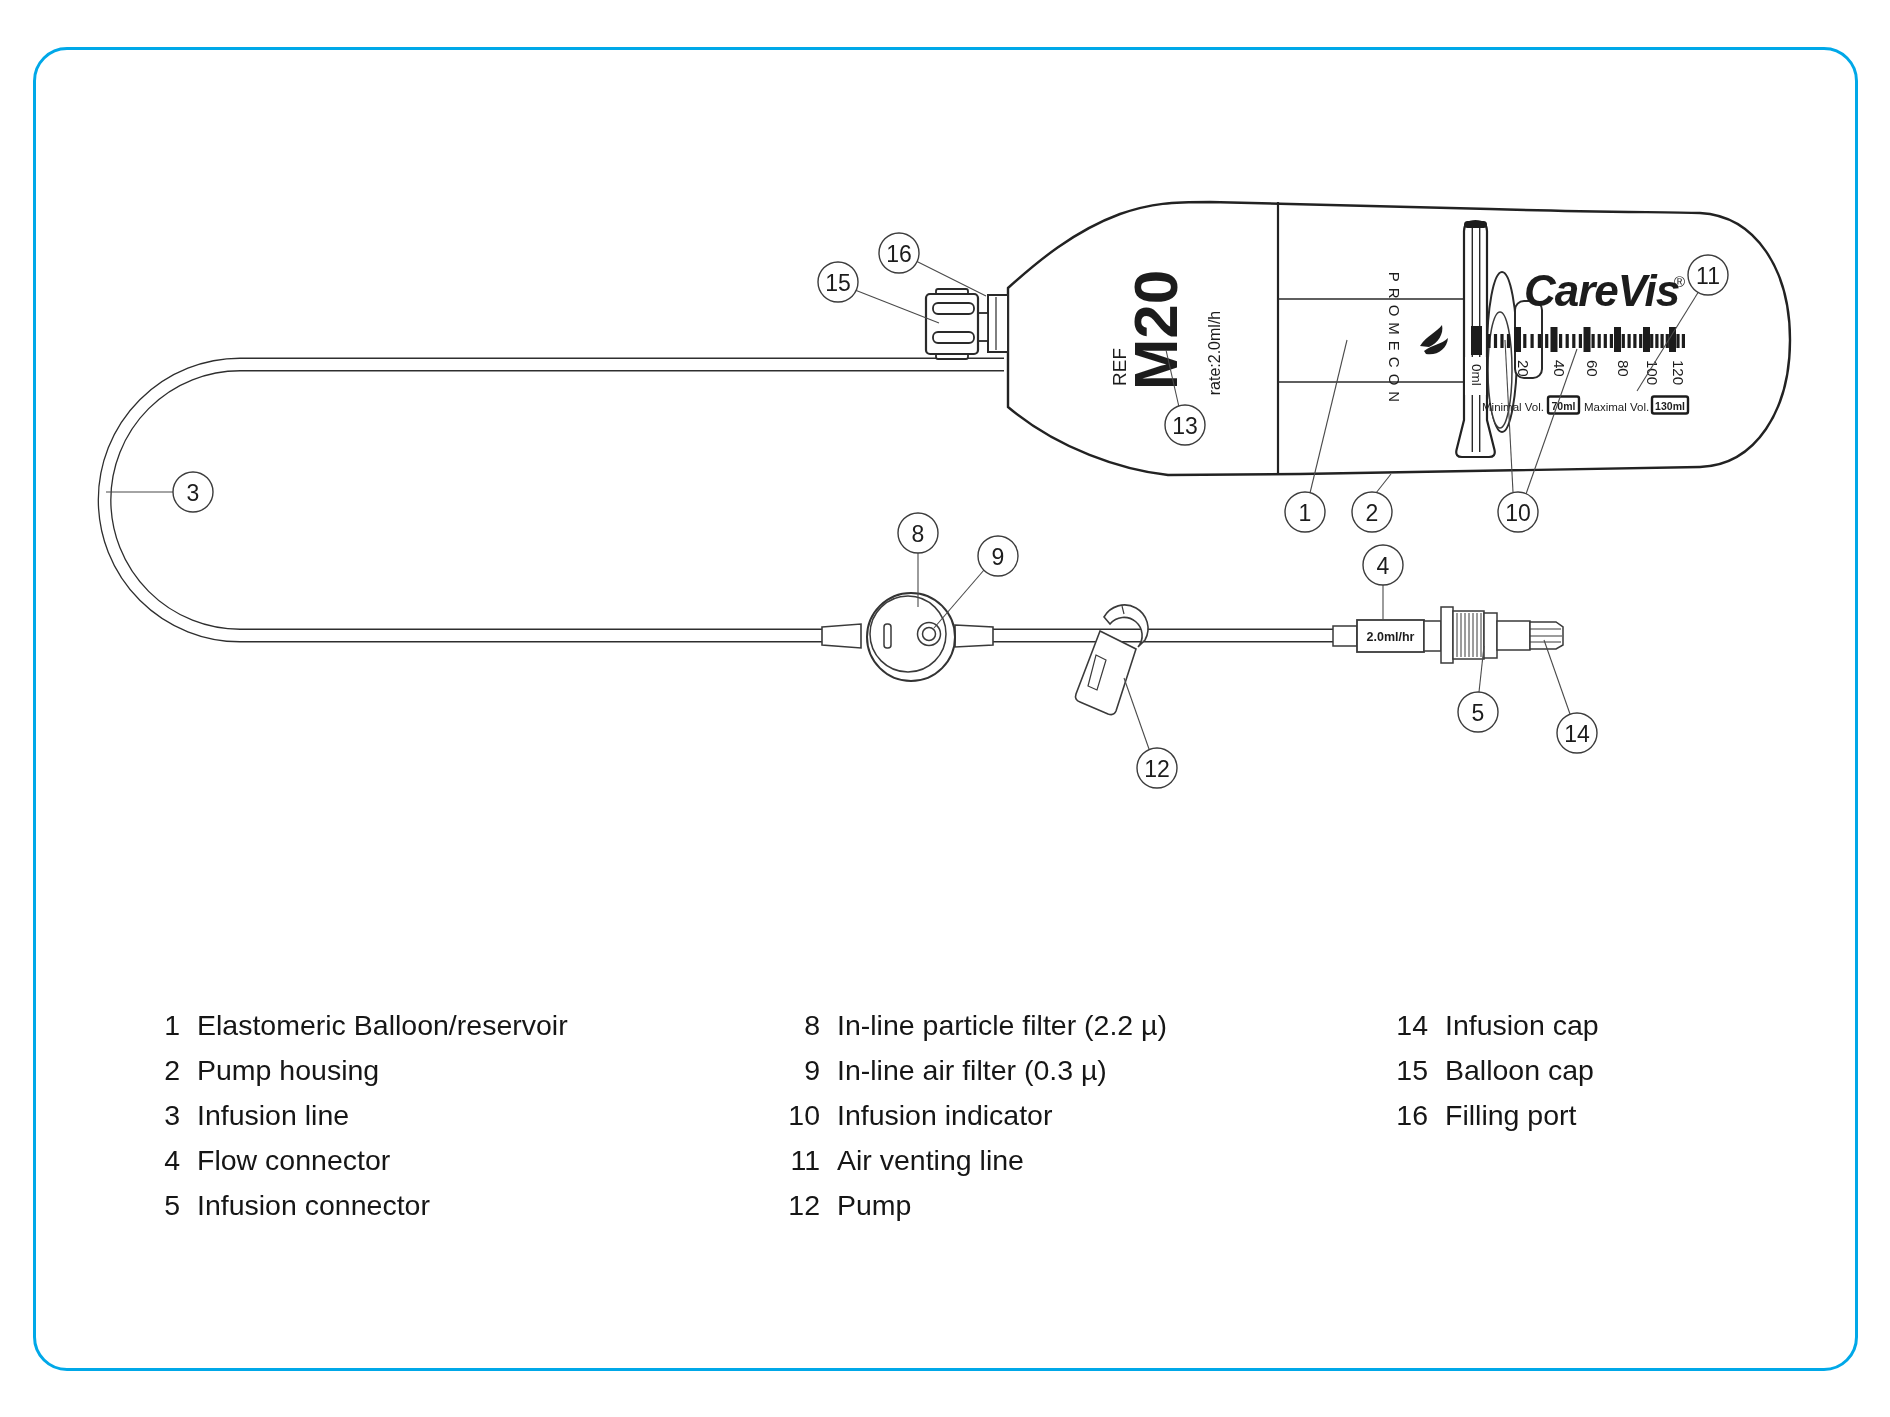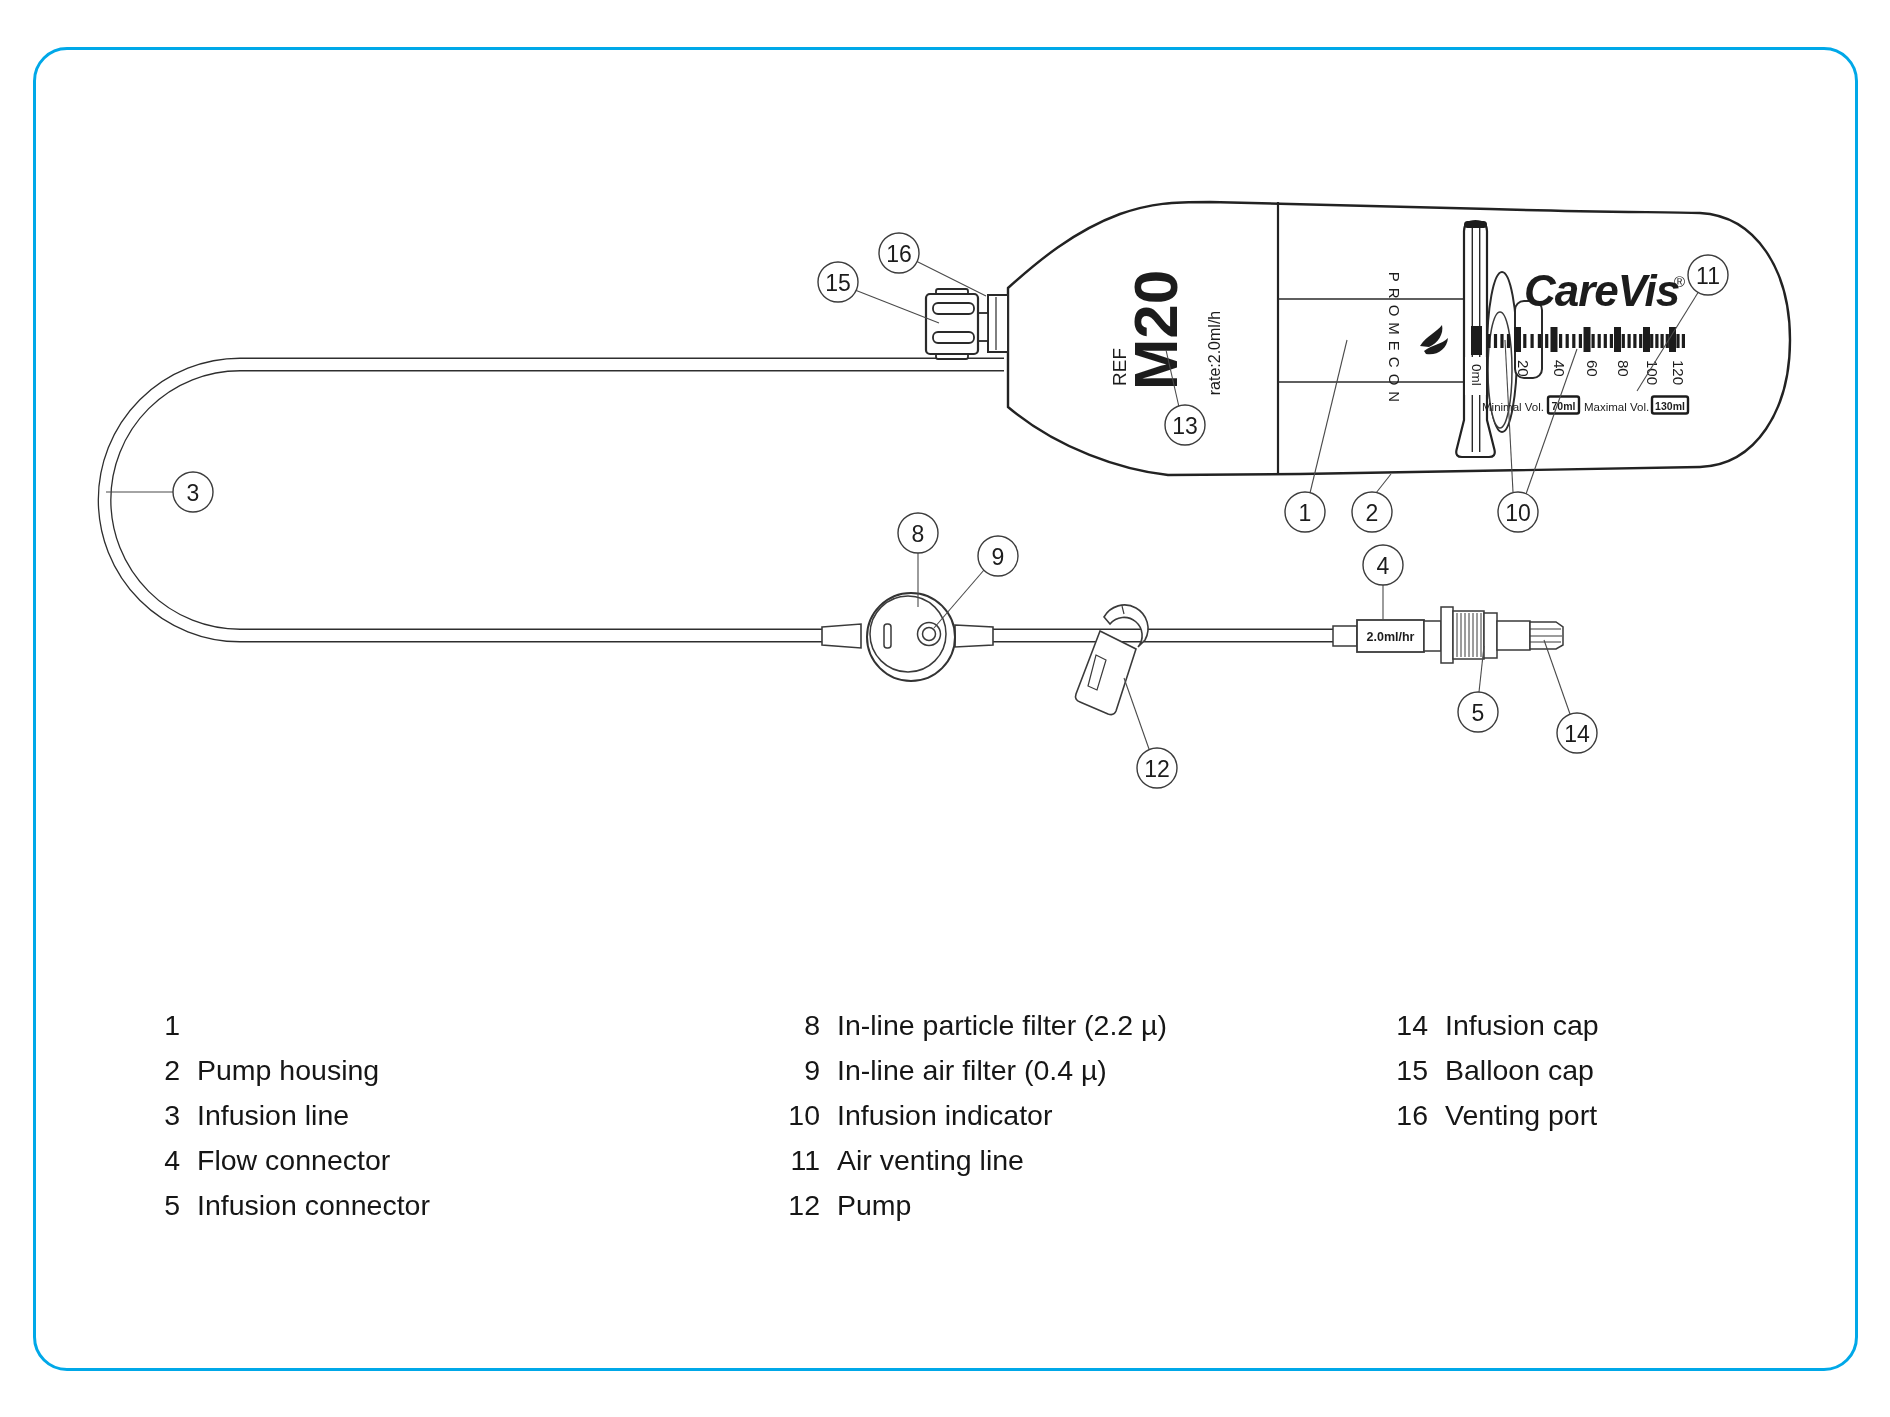--- a/index.html
+++ b/index.html
@@ -221,20 +221,21 @@
         <circle cx="899" cy="253" r="20" fill="#fff" stroke="#3c3c3c" stroke-width="1.4"></circle>
         <text x="899" y="254" text-anchor="middle" dominant-baseline="central">16</text>
       </g>
     </g>
   </svg>
 
   <div class="legend">
     <div class="legend-col c1">
       <div class="legend-row">
         <span class="legend-num">1</span>
+        <span>Elastomeric Balloon/reservoir</span>
       </div>
       <div class="legend-row">
         <span class="legend-num">2</span>
         <span>Pump housing</span>
       </div>
       <div class="legend-row">
         <span class="legend-num">3</span>
         <span>Infusion line</span>
       </div>
       <div class="legend-row">
@@ -246,21 +247,21 @@
         <span>Infusion connector</span>
       </div>
     </div>
     <div class="legend-col c2">
       <div class="legend-row">
         <span class="legend-num">8</span>
         <span>In-line particle filter (2.2 µ)</span>
       </div>
       <div class="legend-row">
         <span class="legend-num">9</span>
-        <span>In-line air filter (0.4 µ)</span>
+        <span>In-line air filter (0.3 µ)</span>
       </div>
       <div class="legend-row">
         <span class="legend-num">10</span>
         <span>Infusion indicator</span>
       </div>
       <div class="legend-row">
         <span class="legend-num">11</span>
         <span>Air venting line</span>
       </div>
       <div class="legend-row">
@@ -272,17 +273,17 @@
       <div class="legend-row">
         <span class="legend-num">14</span>
         <span>Infusion cap</span>
       </div>
       <div class="legend-row">
         <span class="legend-num">15</span>
         <span>Balloon cap</span>
       </div>
       <div class="legend-row">
         <span class="legend-num">16</span>
-        <span>Venting port</span>
+        <span>Filling port</span>
       </div>
     </div>
   </div>
 </div>
 
 </body></html>

